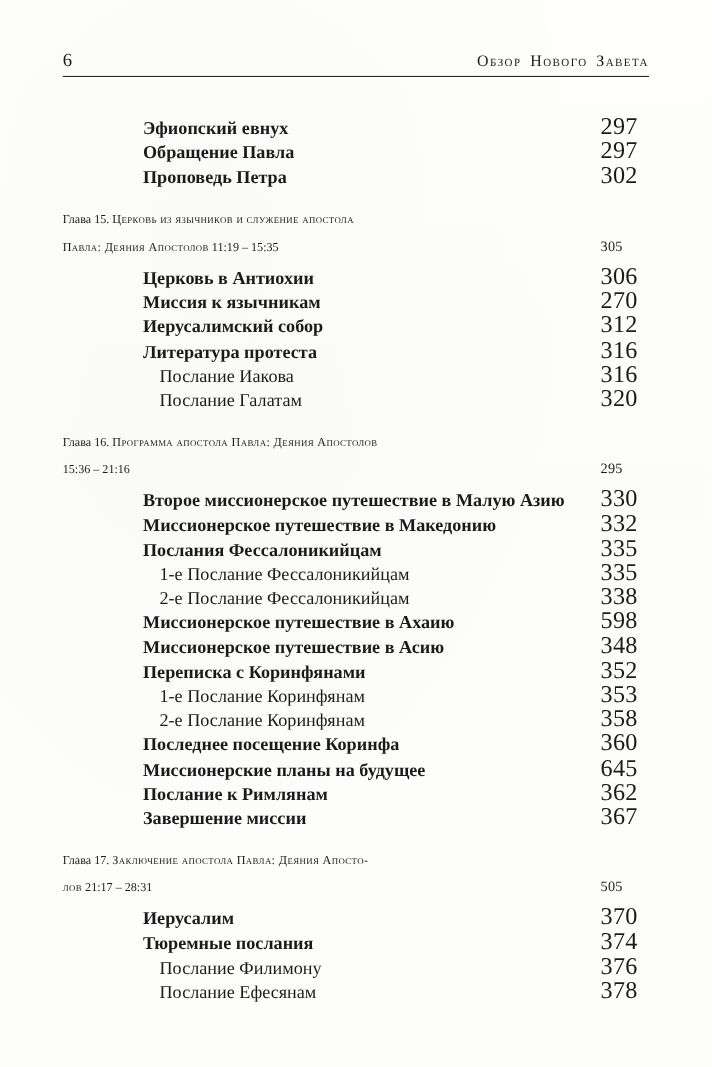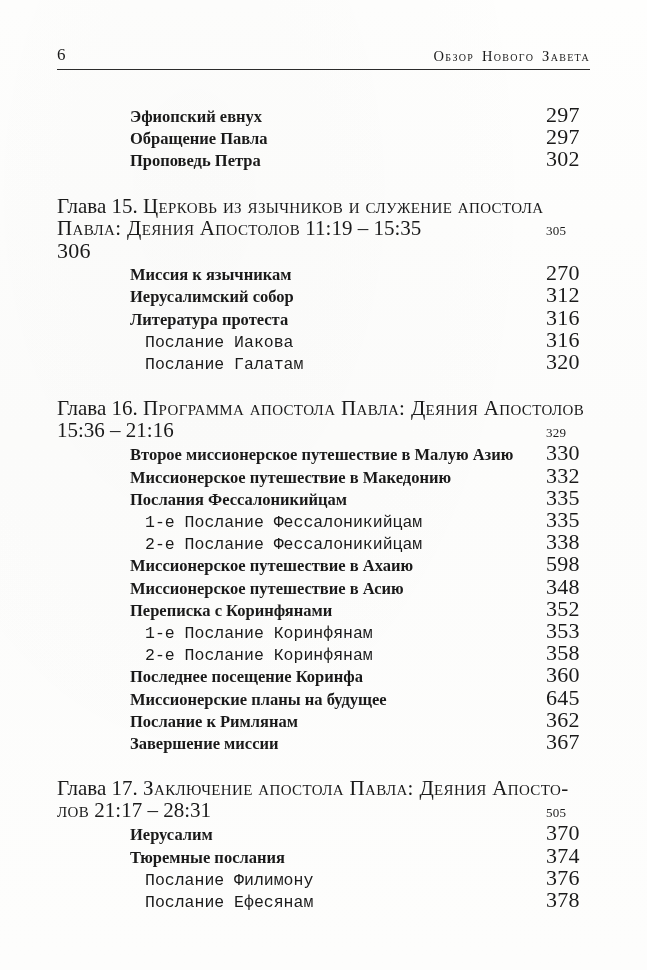--- a/index.html
+++ b/index.html
@@ -85,34 +85,34 @@
   .toc-page {
     flex: 0 0 auto;
     width: 44px;
     text-align: left;
     font-size: 22px;
     letter-spacing: 0.2px;
   }
 
   
   .lvl1 .toc-label { padding-left: 73px; font-weight: bold; }
-  .lvl2 .toc-label { padding-left: 88px; font-family: Liberation Mono, monospace; }
+  .lvl2 .toc-label { padding-left: 88px; }
 
   
   .chapter {
     margin-top: 25px;
   }
   .chapter-line {
     display: flex;
     align-items: baseline;
     height: 22.2px;
   }
   .chapter-text {
     flex: 1 1 auto;
-    font-size: 21px;
+    font-size: 11px;
     white-space: nowrap;
   }
   .chapter-text .sc {
     font-variant: small-caps;
     letter-spacing: 0.35px;
   }
   .chapter-page {
     flex: 0 0 auto;
     width: 44px;
     text-align: left;
@@ -156,20 +156,21 @@
             <span class="chapter-text"><span>Глава 15.</span> <span class="sc">Церковь из язычников и служение апостола</span></span>
             <span class="chapter-page"></span>
           </div>
           <div class="chapter-line">
             <span class="chapter-text"><span class="sc">Павла: Деяния Апостолов</span> <span>11:19 – 15:35</span></span>
             <span class="chapter-page">305</span>
           </div>
         </div>
         <div class="toc-group after-chapter">
           <div class="toc-row lvl1">
+            <span class="toc-label">Церковь в Антиохии</span>
             <span class="toc-page">306</span>
           </div>
           <div class="toc-row lvl1">
             <span class="toc-label">Миссия к язычникам</span>
             <span class="toc-page">270</span>
           </div>
           <div class="toc-row lvl1">
             <span class="toc-label">Иерусалимский собор</span>
             <span class="toc-page">312</span>
           </div>
@@ -186,21 +187,21 @@
             <span class="toc-page">320</span>
           </div>
         </div>
         <div class="chapter">
           <div class="chapter-line">
             <span class="chapter-text"><span>Глава 16.</span> <span class="sc">Программа апостола Павла: Деяния Апостолов</span></span>
             <span class="chapter-page"></span>
           </div>
           <div class="chapter-line">
             <span class="chapter-text"><span>15:36 – 21:16</span></span>
-            <span class="chapter-page">329</span>
+            <span class="chapter-page">295</span>
           </div>
         </div>
         <div class="toc-group after-chapter">
           <div class="toc-row lvl1">
             <span class="toc-label">Второе миссионерское путешествие в Малую Азию</span>
             <span class="toc-page">330</span>
           </div>
           <div class="toc-row lvl1">
             <span class="toc-label">Миссионерское путешествие в Македонию</span>
             <span class="toc-page">332</span>

